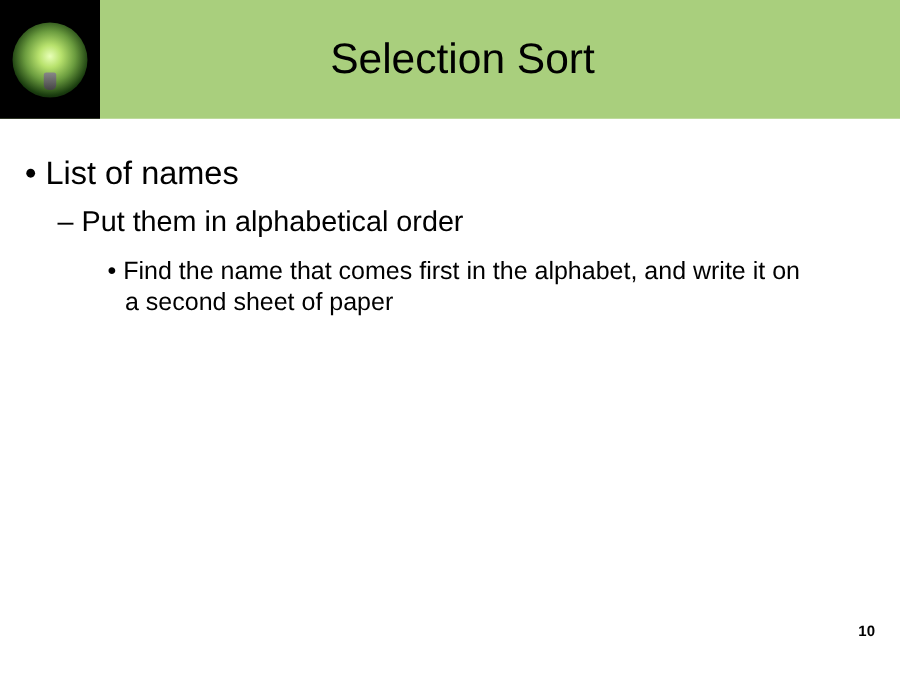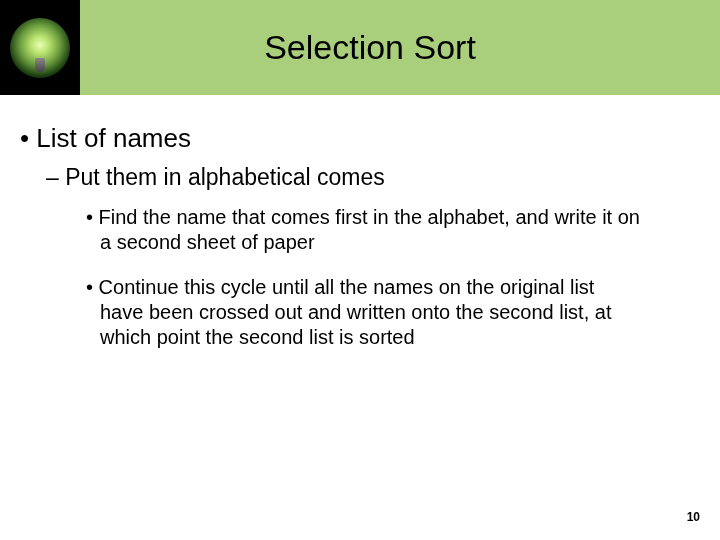--- a/index.html
+++ b/index.html
@@ -73,36 +73,35 @@
     margin-left: 66px;
     margin-right: 40px;
     margin-bottom: 20px;
     line-height: 1.25;
     text-indent: -14px;
     padding-left: 14px;
   }
   .lvl3::before { content: "• "; }
   .pagenum {
     position: absolute;
-    bottom: 16px;
+    bottom: 28px;
     right: 20px;
     font-size: 12px;
     font-weight: bold;
   }
 </style>
 </head>
 <body>
 
 <div class="header">
   <div class="icon-box">
     <div class="bulb-glow"></div>
   </div>
   <div class="title">Selection Sort</div>
 </div>
 
 <div class="content">
   <div class="lvl1">List of names</div>
-  <div class="lvl2">Put them in alphabetical comes</div>
+  <div class="lvl2">Put them in alphabetical order</div>
   <div class="lvl3">Find the name that comes first in the alphabet, and write it on a second sheet of paper</div>
-  <div class="lvl3">Continue this cycle until all the names on the original list have been crossed out and written onto the second list, at which point the second list is sorted</div>
 </div>
 
 <div class="pagenum">10</div>
 
 </body></html>

